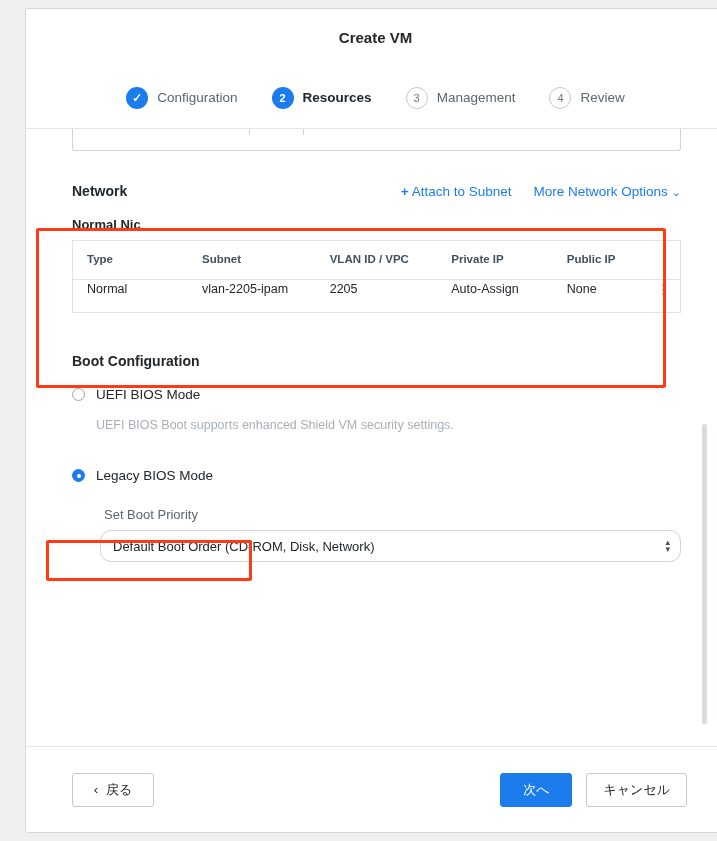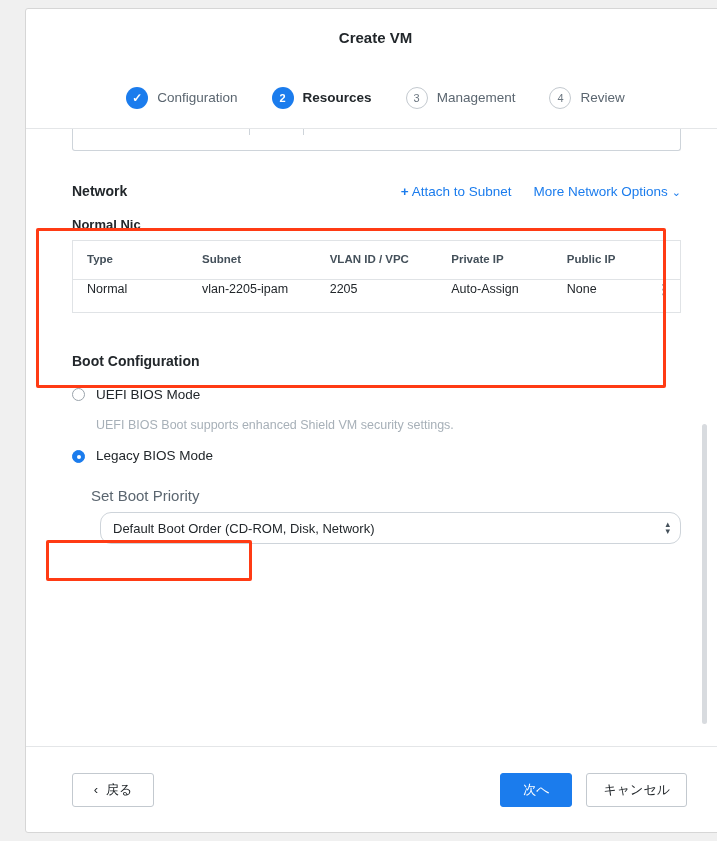--- a/index.html
+++ b/index.html
@@ -235,22 +235,22 @@
   }
   .radio-label { font-size: 13.5px; color: #22272b; }
   .help-text {
     margin-top: 16px;
     margin-left: 24px;
     font-size: 12.5px;
     color: #a7b0b8;
   }
   .field-label {
     margin-top: 24px;
-    margin-left: 19px;
-    font-size: 15px;
+    margin-left: 32px;
+    font-size: 13px;
     color: #5b6670;
   }
   .select-wrap {
     margin-top: 8px;
     margin-left: 28px;
     margin-right: 0px;
     height: 32px;
     border: 1px solid #ced4da;
     border-radius: 11px;
     display: flex;
@@ -396,21 +396,21 @@
 
         <div class="boot-title">Boot Configuration</div>
 
         <div class="radio-row">
           <span class="radio"></span>
           <span class="radio-label">UEFI BIOS Mode</span>
         </div>
 
         <div class="help-text">UEFI BIOS Boot supports enhanced Shield VM security settings.</div>
 
-        <div class="radio-row" style="margin-top:16px;align-items:flex-end;">
+        <div class="radio-row" style="margin-top:36px;">
           <span class="radio checked"></span>
           <span class="radio-label">Legacy BIOS Mode</span>
         </div>
 
         <div class="field-label">Set Boot Priority</div>
 
         <div class="select-wrap">
           <span class="val">Default Boot Order (CD-ROM, Disk, Network)</span>
           <span class="spin">
               <span>▴</span>

